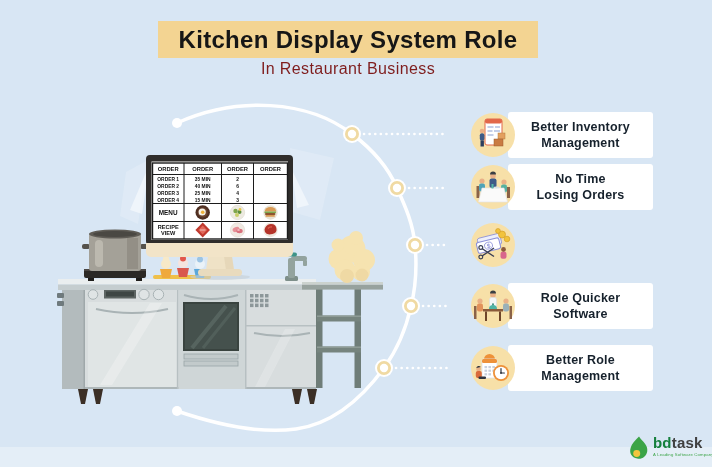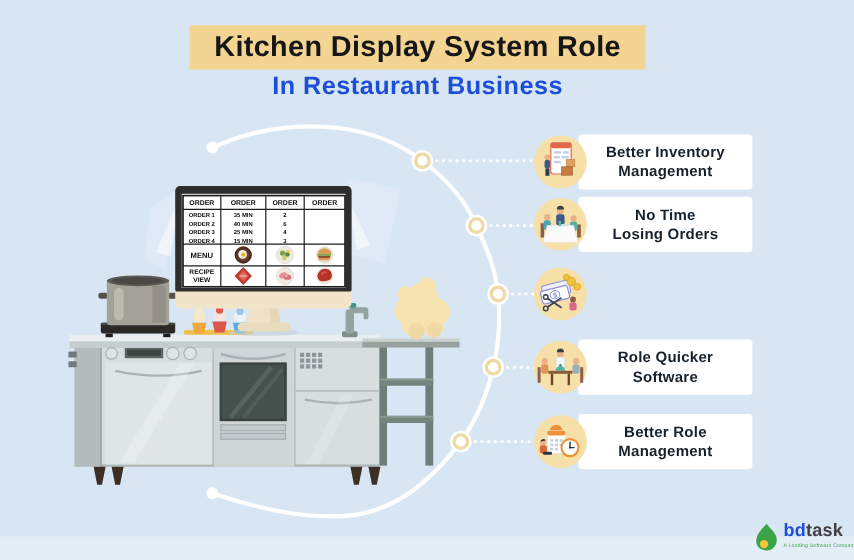--- a/index.html
+++ b/index.html
@@ -3,32 +3,32 @@
 <meta charset="utf-8">
 <style>
   html,body{margin:0;padding:0;background:#D8E6F4;}
   .stage{position:relative;width:712px;height:467px;overflow:hidden;background:#D8E6F4;
          font-family:"Liberation Sans",sans-serif;padding-left:12px;}
   .scene{position:absolute;left:0;top:0;}
   .banner{position:absolute;left:158px;top:21px;width:380px;height:37px;background:#F3D492;
           display:flex;align-items:center;justify-content:center;}
   .banner .t{font-size:24px;font-weight:700;color:#161616;letter-spacing:.3px;white-space:nowrap;}
   .subtitle{position:absolute;left:158px;top:60px;width:380px;text-align:center;
-            font-size:21px;font-weight:700;color:#1d4ed8;letter-spacing:.4px;}
-  .benefit-row{position:absolute;left:444px;width:183px;height:40px;}
+            font-size:16px;font-weight:400;color:#7f1d1d;letter-spacing:.4px;}
+  .benefit-row{position:absolute;left:470px;width:183px;height:40px;}
   .benefit-card{position:absolute;left:38px;top:0;width:145px;height:46px;background:#FFFFFF;
                 border-radius:3px;display:flex;flex-direction:column;align-items:center;justify-content:center;z-index:1;}
   .benefit-card span{display:block;font-size:12.5px;font-weight:700;color:#16212C;line-height:1.3;
                      letter-spacing:.2px;white-space:nowrap;}
   .benefit-icon{position:absolute;left:0;top:0;z-index:2;}
   .r1{top:112px}.r2{top:164px}.r3{top:222px}.r4{top:283px}.r5{top:345px}
   .logo{position:absolute;left:628px;top:435px;display:flex;align-items:flex-start;gap:3px;}
   .logo .txt{display:flex;flex-direction:column;}
   .logo .brand{font-size:15px;font-weight:700;line-height:1;letter-spacing:.2px;}
-  .logo .bd{color:#1d4ed8}.logo .task{color:#404040}
+  .logo .bd{color:#15803d}.logo .task{color:#404040}
   .logo .tagline{font-size:4.2px;color:#3BA447;margin-top:1.5px;letter-spacing:.2px;}
   svg text{font-family:"Liberation Sans",sans-serif;}
 </style>
 </head>
 <body>
 
 <div class="stage">
 
   <svg class="scene" width="712" height="467" viewBox="0 0 712 467">
 

